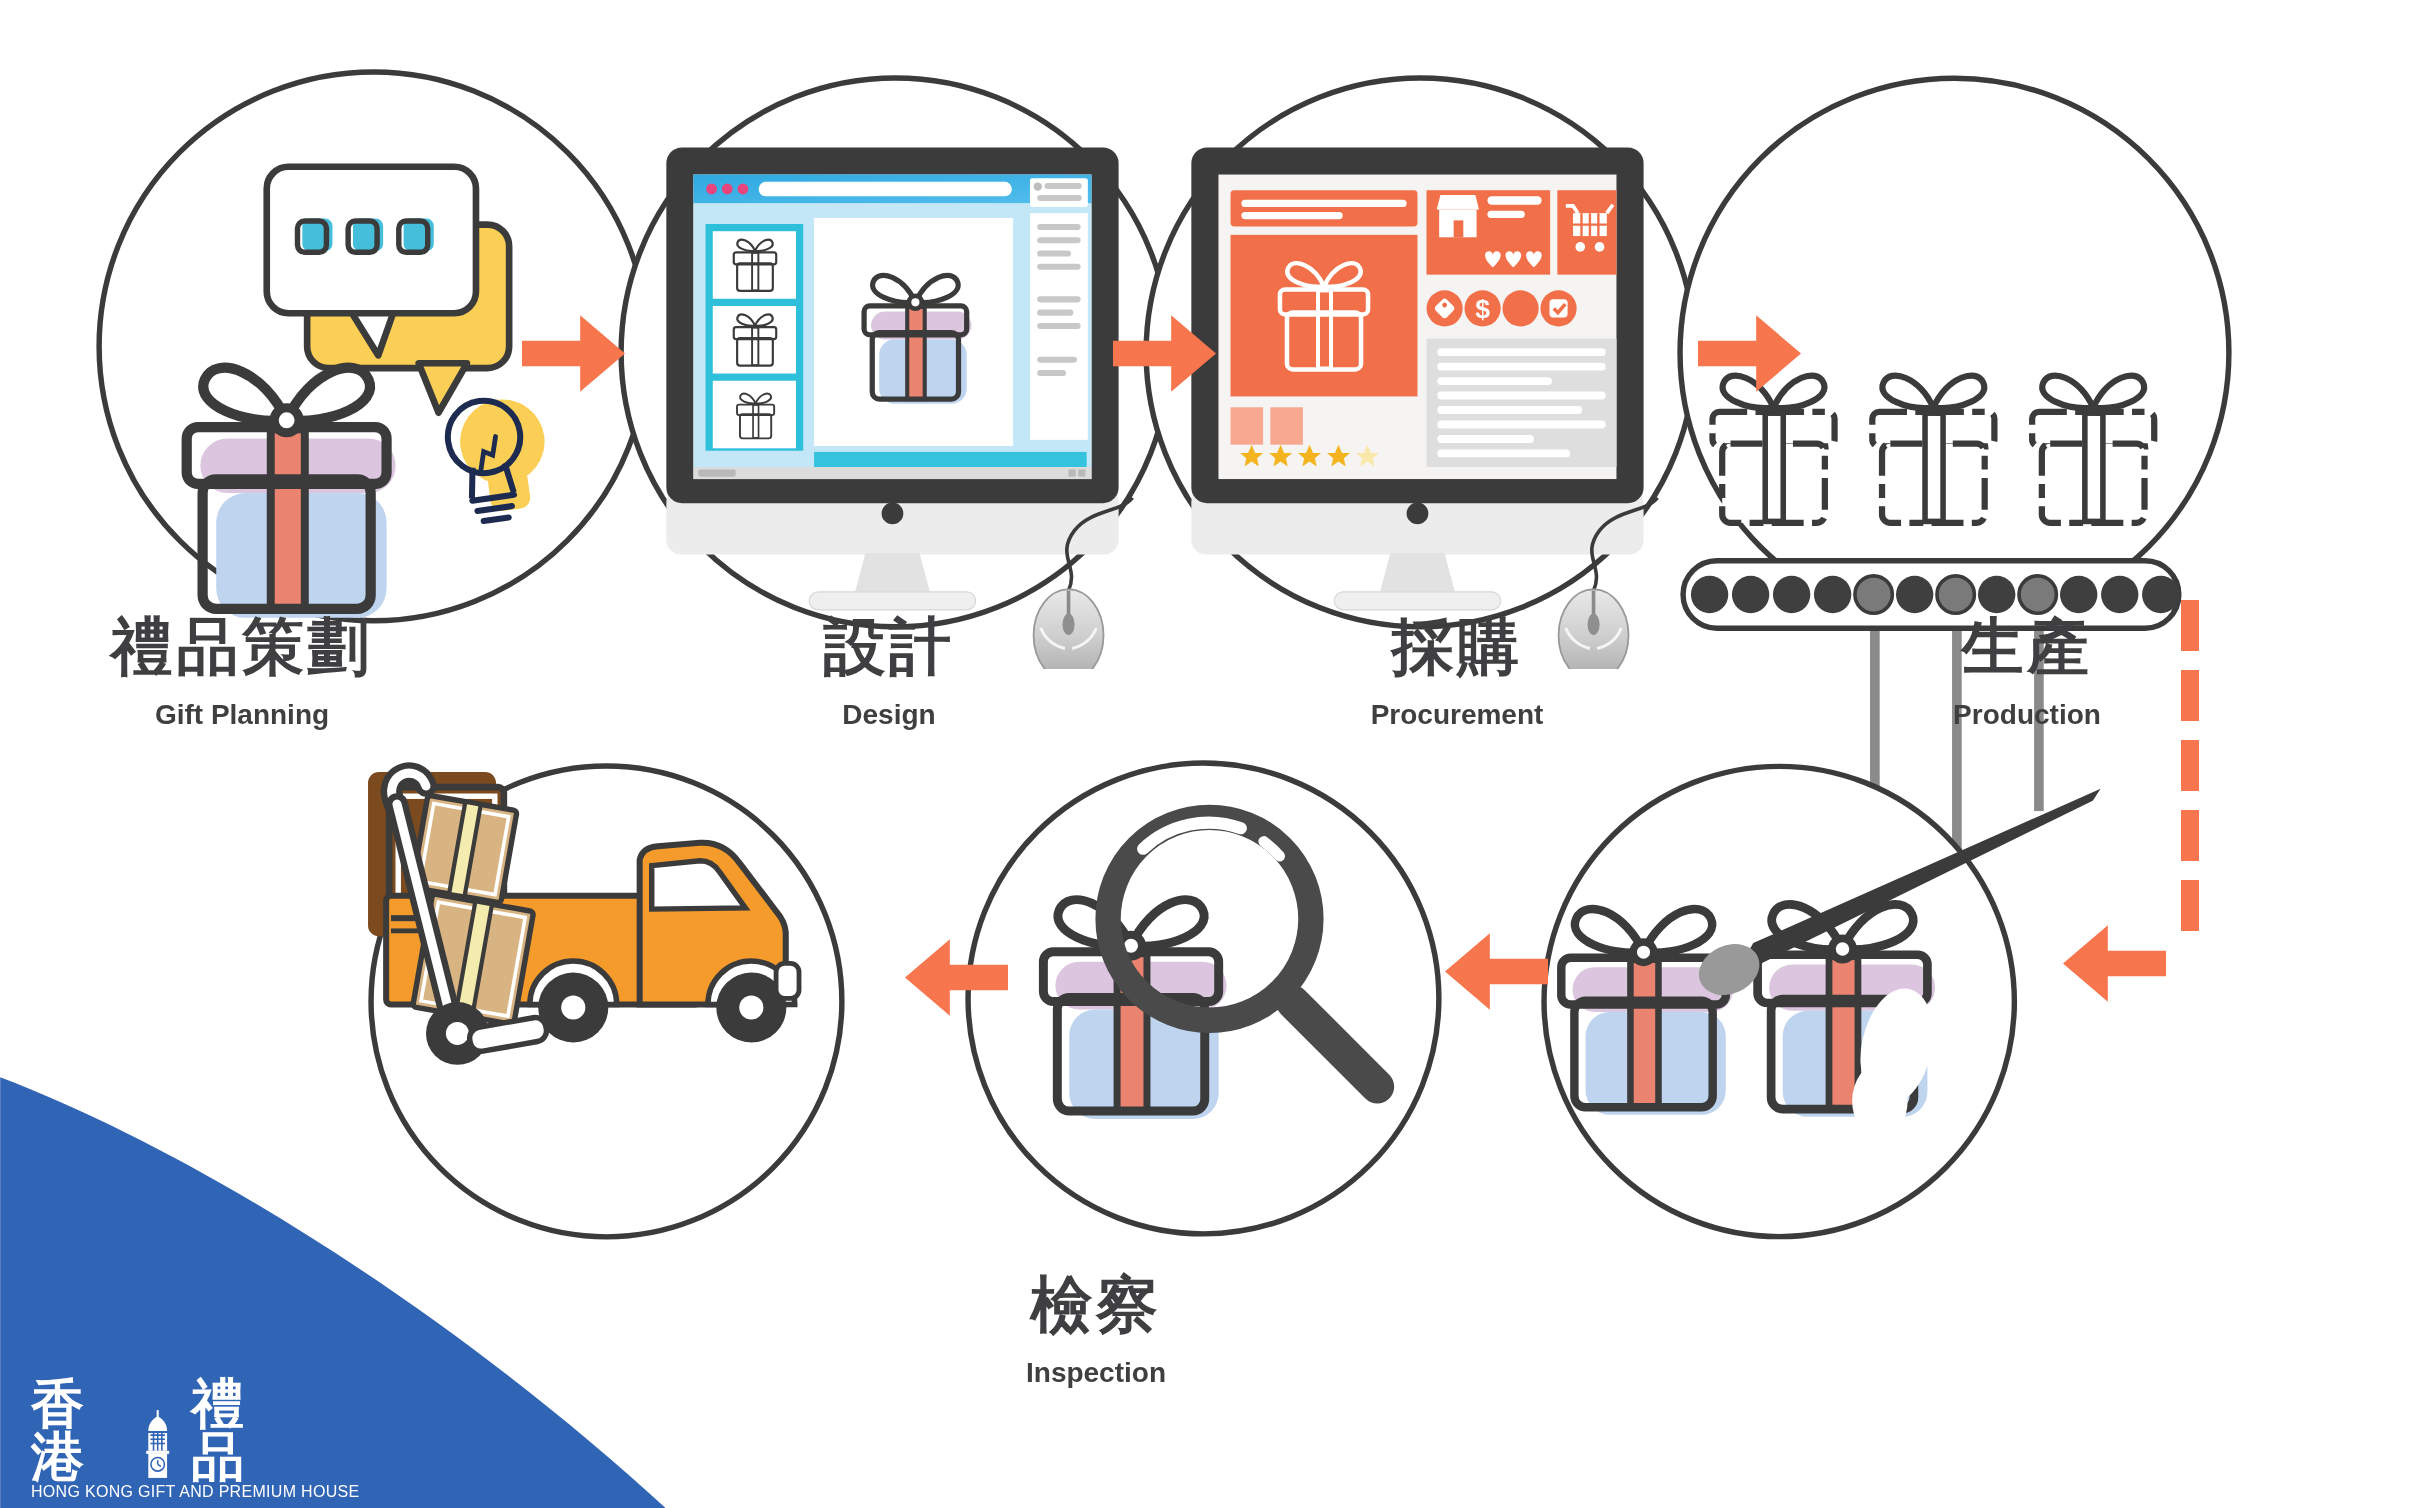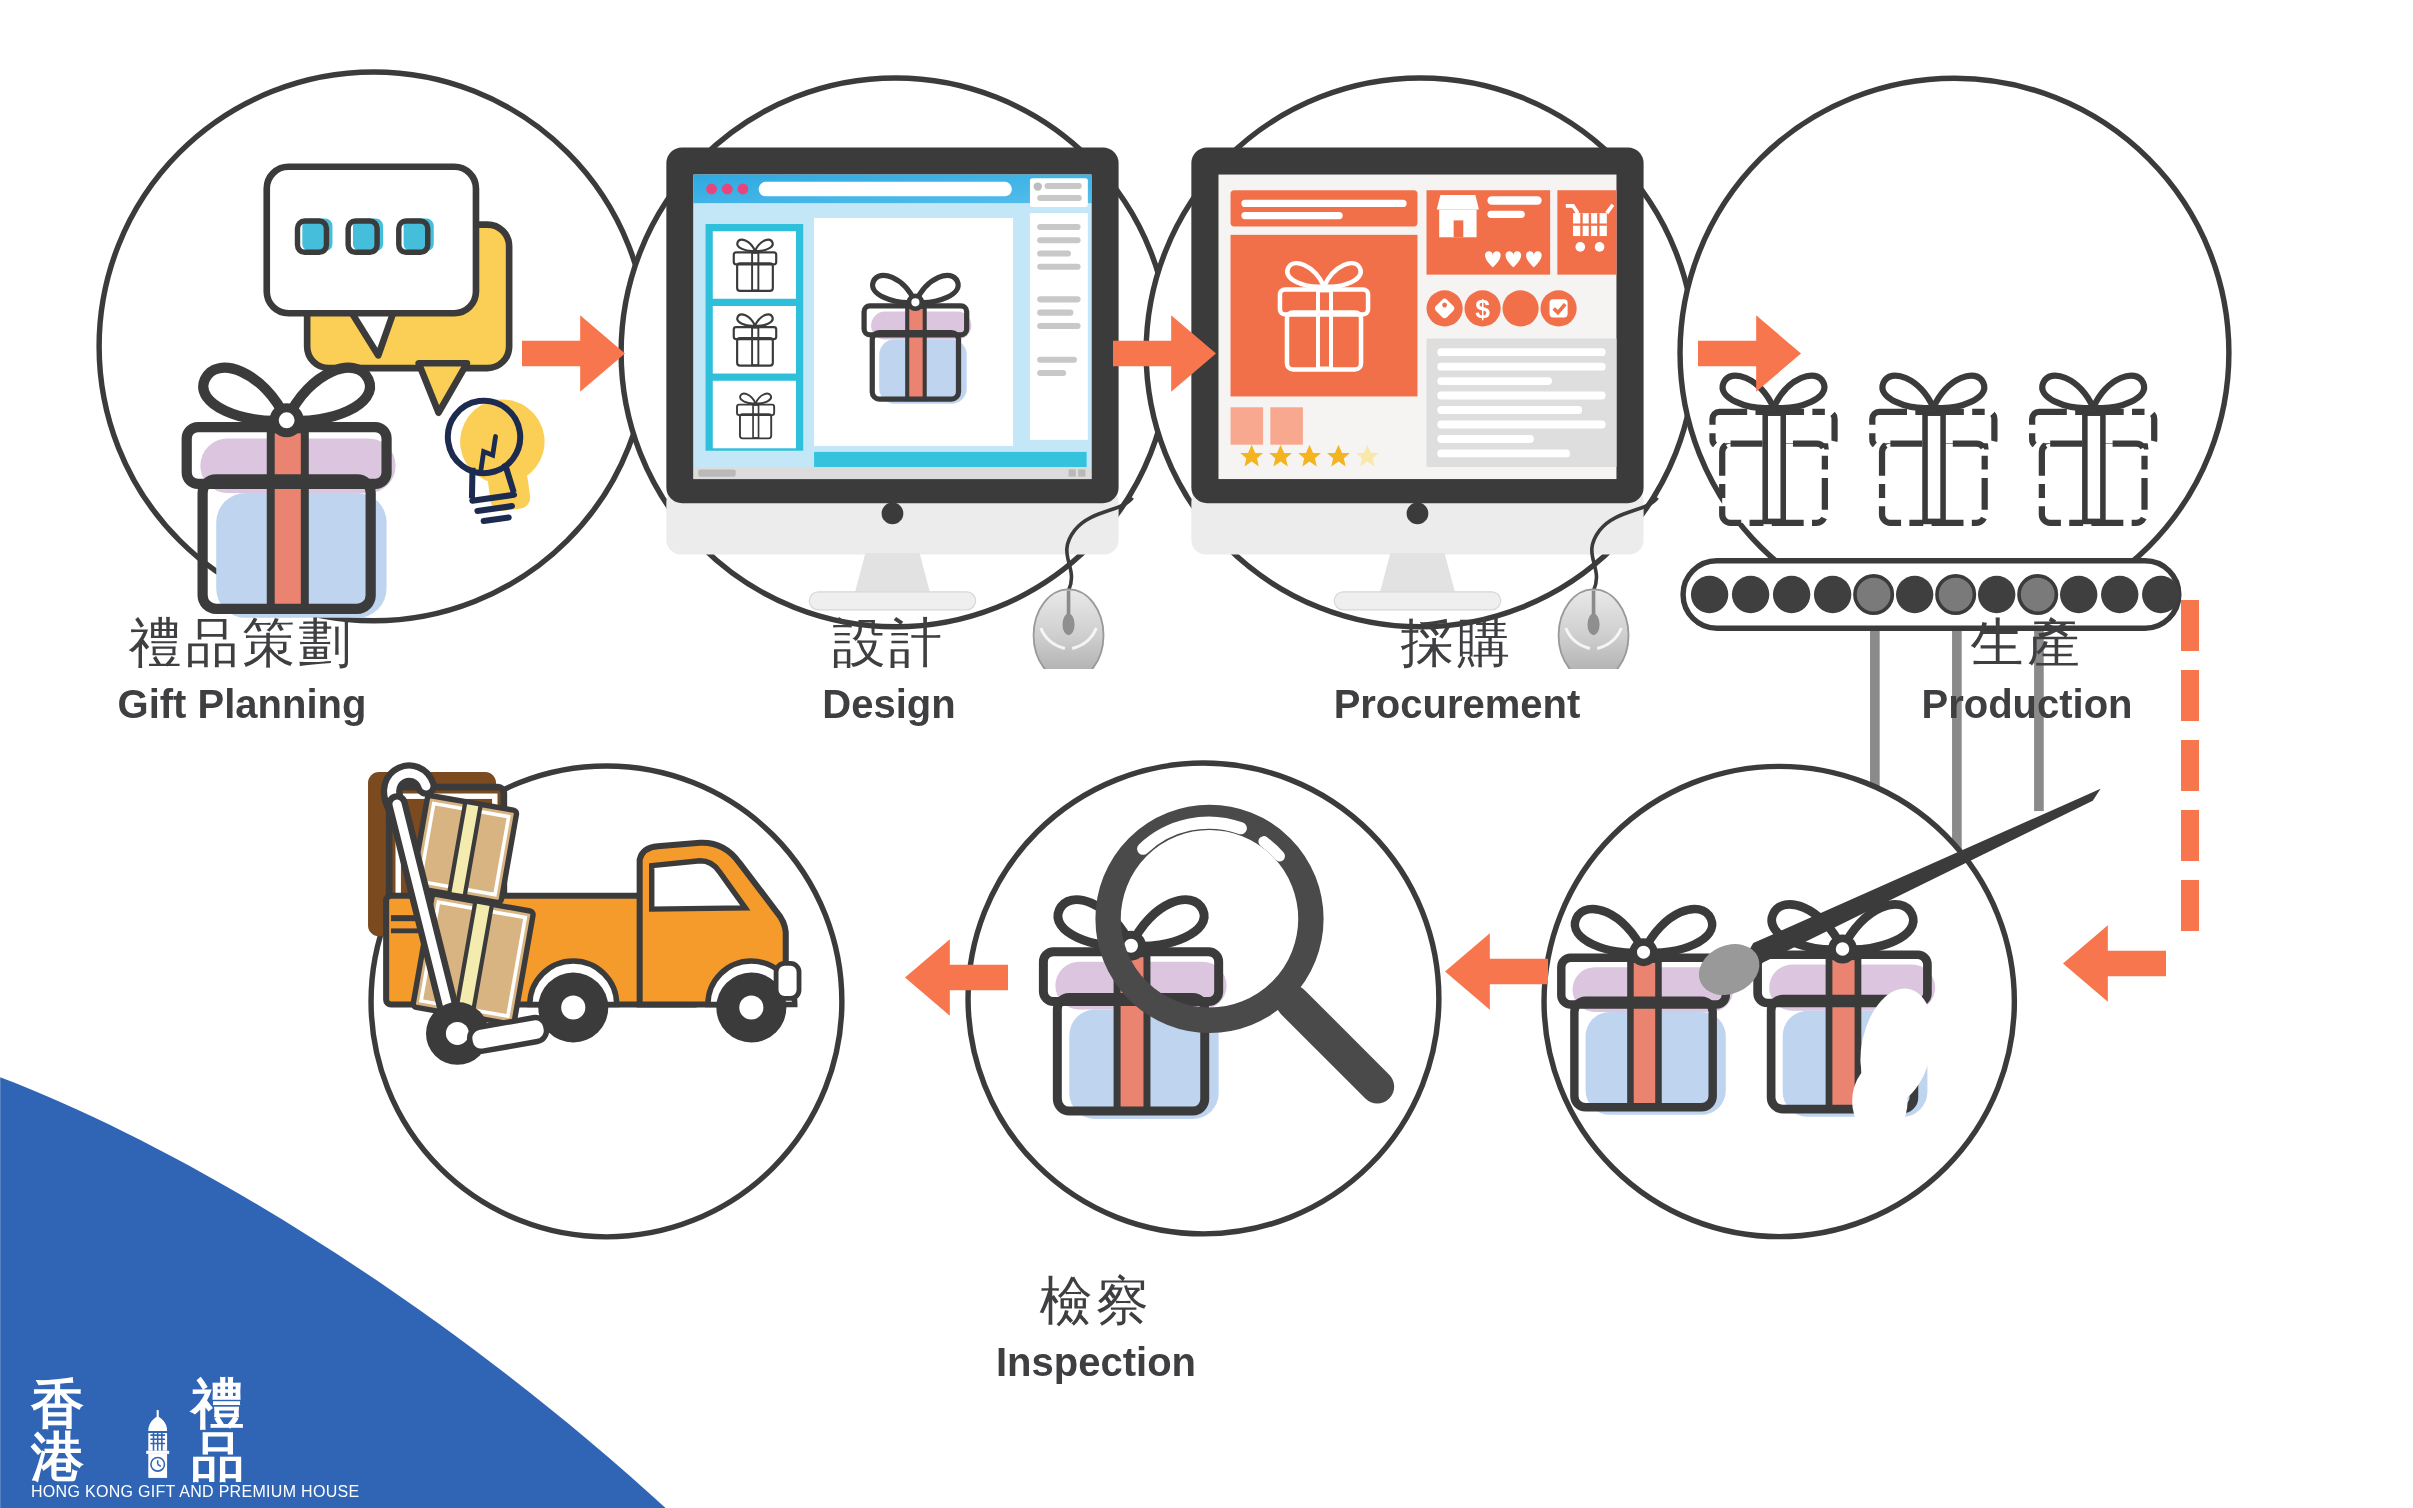--- a/index.html
+++ b/index.html
@@ -1,21 +1,21 @@
 <!DOCTYPE html>
 <html style="font-size:9.7px"><head>
 <meta charset="utf-8">
 <style>
   html,body{margin:0;padding:0;background:#ffffff;}
   #stage{position:relative;width:2413px;height:1509px;background:#ffffff;overflow:hidden;
          font-family:"Liberation Sans","DejaVu Sans",sans-serif;}
   .ill{position:absolute;}
   .label{position:absolute;text-align:center;transform:translateX(-50%);color:#3f3f42;white-space:nowrap;}
-  .label-zh{font-size:53px;font-weight:400;letter-spacing:3.6px;line-height:1;}
-  .label-en{font-size:40px;font-weight:700;line-height:1;margin-top:15px;}
+  .label-zh{font-size:62px;font-weight:700;letter-spacing:3.6px;line-height:1;}
+  .label-en{font-size:28px;font-weight:700;line-height:1;margin-top:23px;}
   .arrow{position:absolute;width:103px;height:103px;}
   #dash-connector{position:absolute;left:2181px;top:600px;width:18px;height:333px;
     background:repeating-linear-gradient(180deg,#F8764D 0 51px,transparent 51px 70px);}
   #logo-corner{position:absolute;left:0;top:1050px;width:694px;height:459px;}
   #logo-block{position:absolute;left:31px;top:1377px;width:253px;color:#fff;}
   #logo-row{display:flex;align-items:flex-end;gap:17px;}
   #logo-row .logo-zh{font-size:53px;font-weight:800;line-height:1;letter-spacing:1.2px;}
   #logo-tagline{font-size:16px;font-weight:400;letter-spacing:0.3px;margin-top:0;white-space:nowrap;}
 </style>
 </head>

